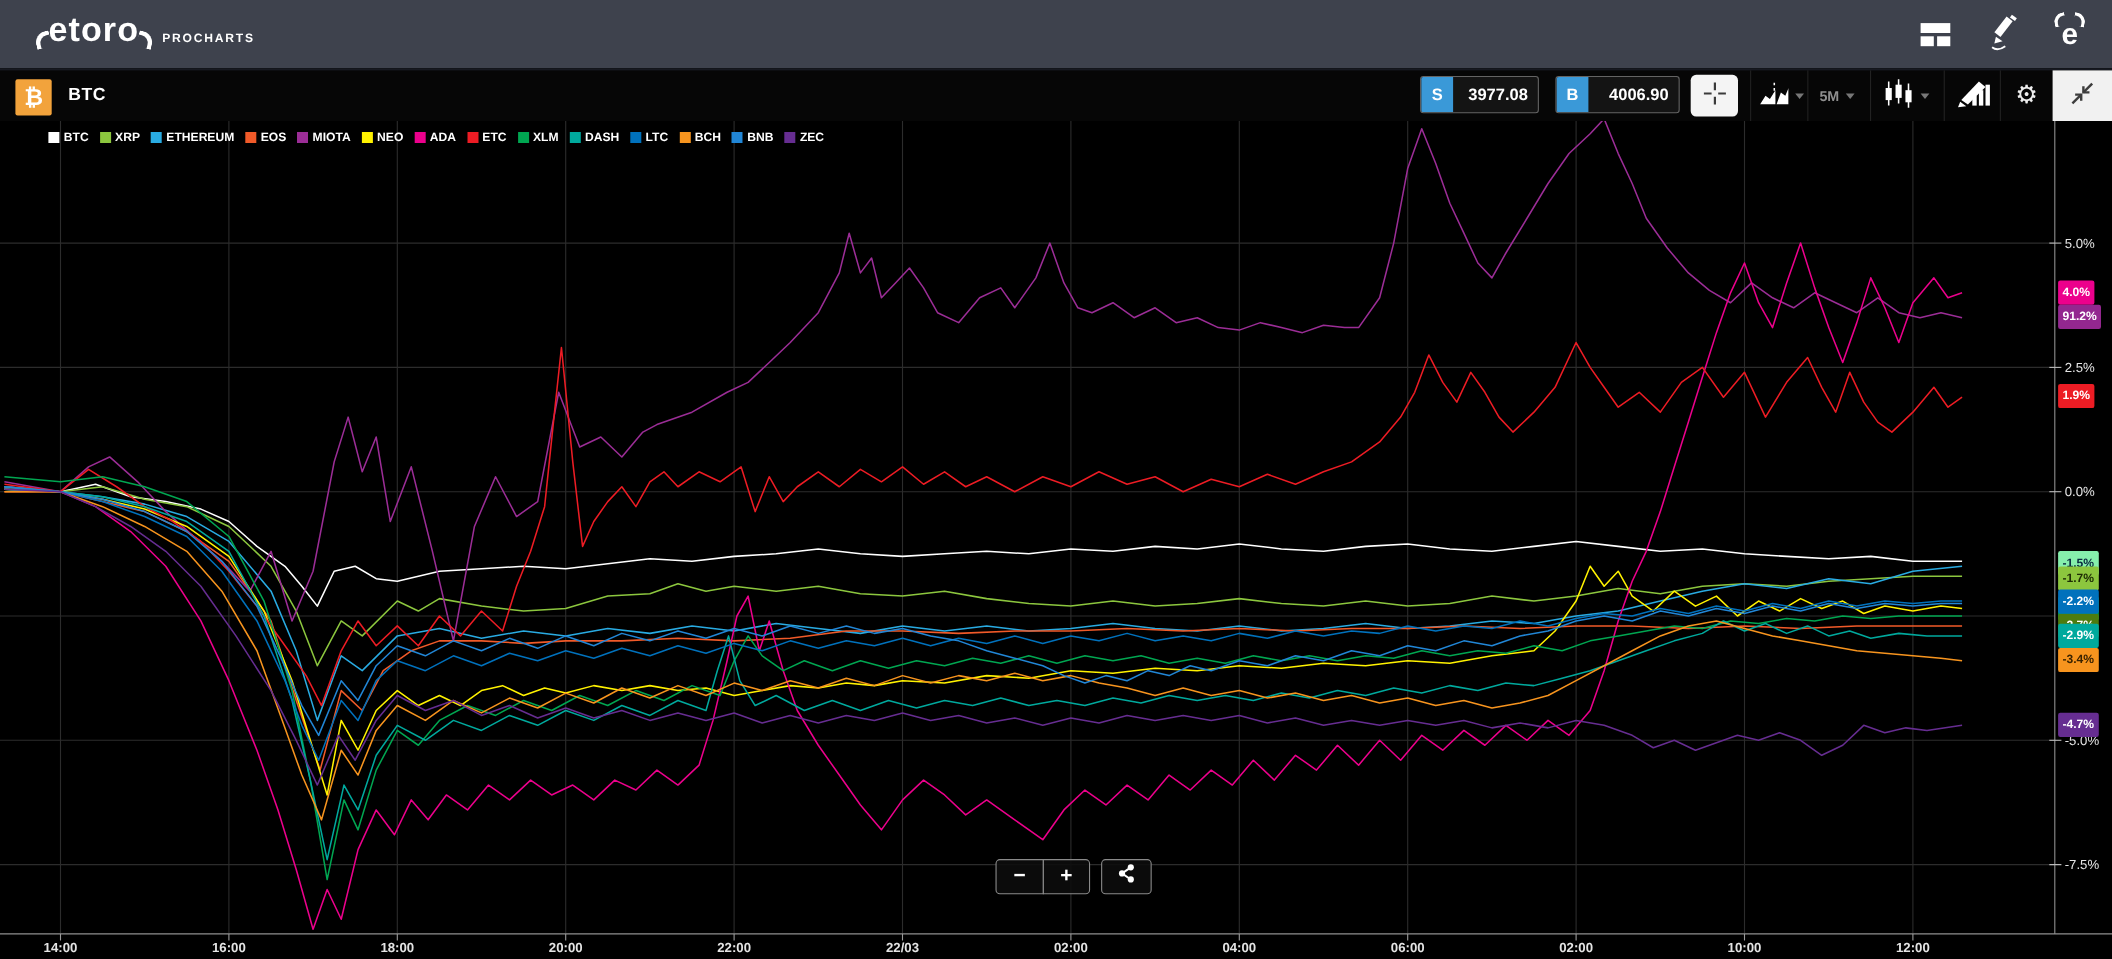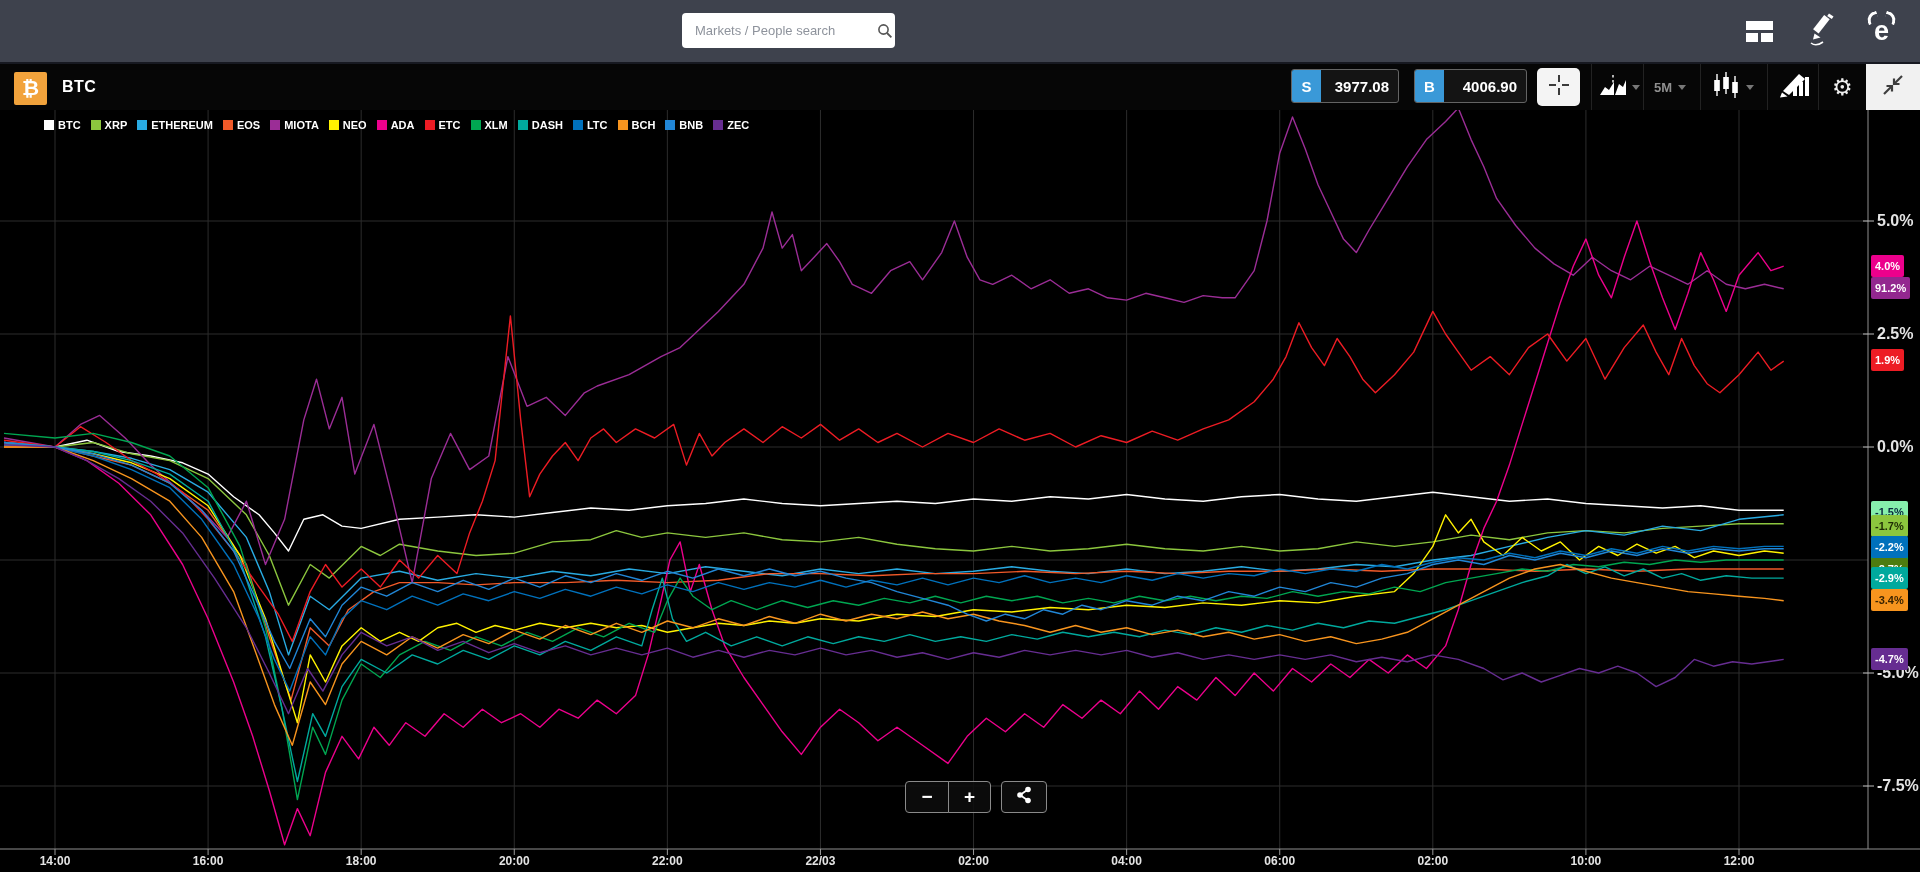--- a/index.html
+++ b/index.html
@@ -41,38 +41,35 @@
   .tool{position:absolute;top:0;height:46px;display:flex;align-items:center;cursor:pointer;}
   .caret{width:0;height:0;border-left:4px solid transparent;border-right:4px solid transparent;border-top:5px solid #777;margin-left:6px;}
   .tf-label{color:#8F8F8F;font-weight:bold;font-size:13px;}
   .gear{color:#EDEDED;font-size:23px;font-family:"DejaVu Sans",sans-serif;}
   .expandbtn{position:absolute;left:1866px;top:0;width:54px;height:46px;background:#F1F1F1;display:flex;align-items:center;justify-content:center;cursor:pointer;}
   
   #chart-svg{position:absolute;left:0;top:0;}
   .legend{position:absolute;left:44px;top:119px;display:flex;gap:10px;align-items:center;}
   .leg-item{display:flex;align-items:center;gap:4px;color:#fff;font-size:11px;font-weight:bold;cursor:pointer;}
   .leg-sq{width:10px;height:10px;display:inline-block;}
-  .ylabel{position:absolute;left:1877px;transform:translateY(-50%);color:#E4E4E4;font-size:16px;font-weight:bold;}
+  .ylabel{position:absolute;left:1877px;transform:translateY(-50%);color:#E4E4E4;font-size:12px;font-weight:normal;}
   .badge{position:absolute;left:1871px;transform:translateY(-50%);font-size:11px;font-weight:bold;padding:5px 4px;border-radius:2px;white-space:nowrap;}
   .xlabel{position:absolute;top:854px;transform:translateX(-50%);color:#E4E4E4;font-size:12px;font-weight:bold;white-space:nowrap;}
   .zbtn{position:absolute;top:781px;height:32px;background:rgba(12,12,12,.88);border:1px solid #8a8a8a;border-radius:4px;color:#fff;
         display:flex;align-items:center;justify-content:center;font-size:19px;font-weight:bold;cursor:pointer;box-sizing:border-box;}
 </style>
 </head>
 <body>
 
 <div class="topbar">
-  <div class="search">
-    <input type="text" placeholder="Markets / People search" style="">
-    <span class="mag">
-      <svg width="16" height="16" viewBox="0 0 16 16">
-          <circle cx="6.5" cy="6.5" r="4.6" fill="none" stroke="#555" stroke-width="1.6"></circle>
-          <line x1="10" y1="10" x2="14.4" y2="14.4" stroke="#555" stroke-width="1.8"></line>
-        </svg>
-    </span>
+  <div class="logo">
+    <span class="horn horn-l"></span>
+    <span class="logo-word">etoro</span>
+    <span class="horn horn-r"></span>
+    <span class="logo-sub">PROCHARTS</span>
   </div>
   <div class="topicon" style="left:1746px;">
     <span class="gridico">
       <span class="gtop"></span>
       <span class="grow">
           <span class="gcell"></span>
           <span class="gcell"></span>
         </span>
     </span>
   </div>

